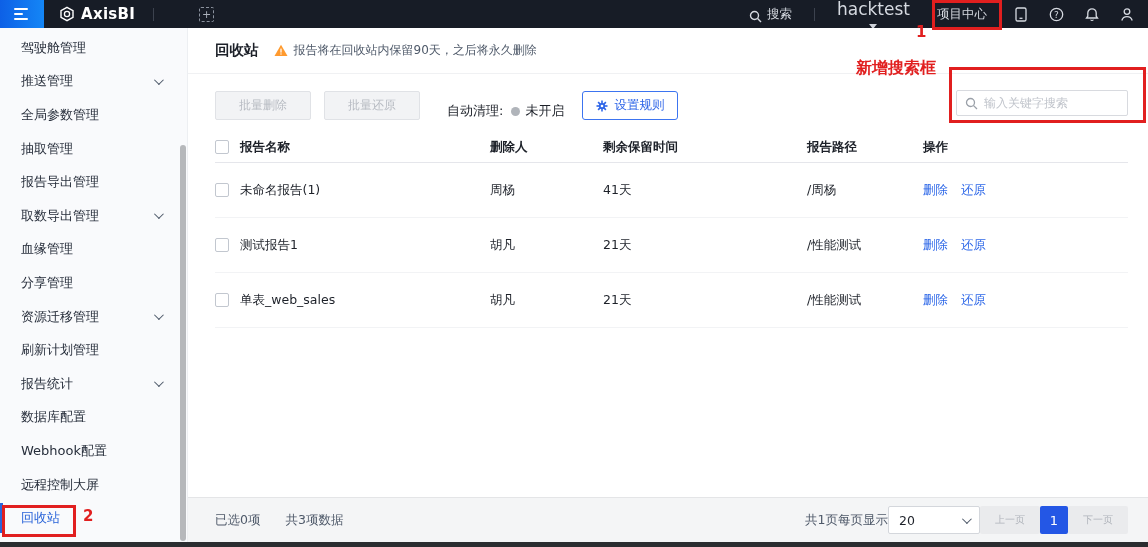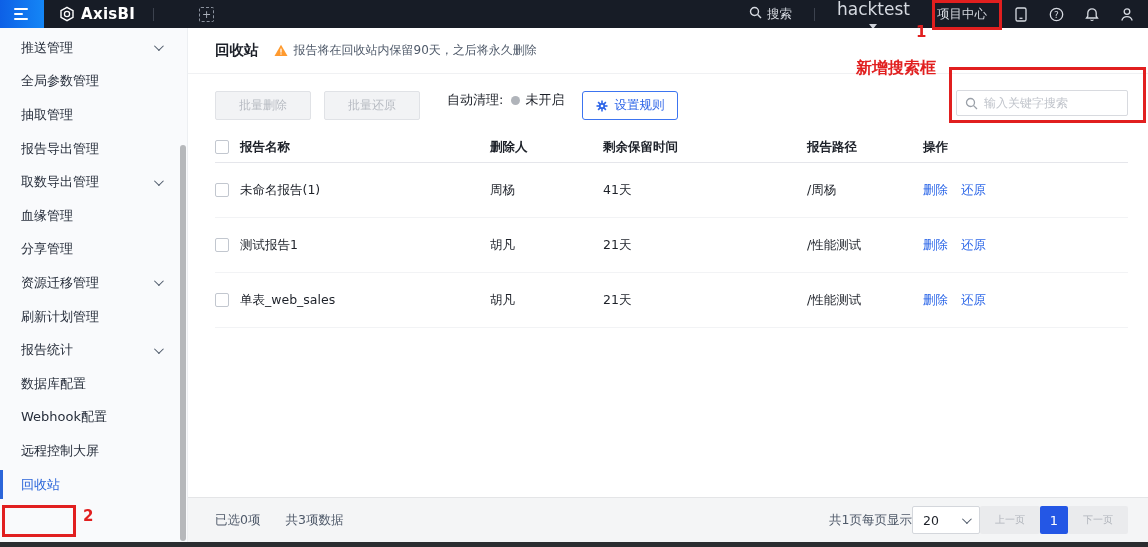--- a/index.html
+++ b/index.html
@@ -17,21 +17,21 @@
   .logo { display:flex; align-items:center; gap:6px; margin-left:15px; }
   .logo-text { color:#fff; font-weight:bold; font-size:15px; letter-spacing:.3px; }
   .nav-divider { width:1px; height:13px; background:#3c424e; margin:0 18px; }
   .nav-menu { display:flex; align-items:center; gap:27px; font-size:12.5px; color:#e4e7ec; }
   .nav-menu .nav-item { cursor:pointer; white-space:nowrap; }
   .nav-plus { width:15px; height:15px; border:1px dashed #8b929e; border-radius:2px;
     margin-left:27px; display:flex; align-items:center; justify-content:center;
     color:#aab0ba; font-size:11px; line-height:1; cursor:pointer; }
   .nav-spacer { flex:1; }
   .nav-right { display:flex; align-items:center; gap:21px; padding-right:14px; }
-  .nav-search { display:flex; align-items:flex-start; gap:5px; font-size:12.5px; cursor:pointer; }
+  .nav-search { display:flex; align-items:flex-end; gap:5px; font-size:12.5px; cursor:pointer; }
   .nav-user { display:flex; align-items:center; gap:5px; font-size:17px; cursor:pointer;flex-direction:column; }
   .caret-down { width:0; height:0; border-left:4px solid transparent; border-right:4px solid transparent;
     border-top:5px solid #cfd3da; }
   .nav-project { font-size:12.5px; cursor:pointer; padding:0 6px; white-space:nowrap; }
   .nav-icon { display:flex; align-items:center; cursor:pointer; }
 
   
   .sidebar { position:absolute; left:0; top:28px; width:188px; height:514px;
     background:#f9fafc; border-right:1px solid #edeff2; padding-top:3px; }
   .side-item { height:33.6px; display:flex; align-items:center; justify-content:space-between;
@@ -44,21 +44,21 @@
   .side-scrollbar { position:absolute; left:180px; top:145px; width:6px; height:396px;
     background:#b6b8bb; border-radius:3px; z-index:4; }
 
   
   .main { position:absolute; left:188px; top:28px; width:960px; height:514px; background:#fff; }
   .title-row { position:absolute; left:27px; top:13px; display:flex; align-items:center; gap:15px; }
   .page-title { font-size:14.5px; font-weight:bold; color:#1d2129; }
   .warning { display:flex; align-items:center; gap:6px; font-size:12px; color:#4e5969; }
   .head-divider { position:absolute; left:0; right:0; top:45px; height:1px; background:#f0f1f3; }
 
-  .toolbar { position:absolute; left:27px; top:63px; height:29px; display:flex; align-items:flex-start; }
+  .toolbar { position:absolute; left:27px; top:63px; height:29px; display:flex; align-items:flex-end; }
   .btn-disabled { width:96px; height:29px; background:#f2f3f5; border:1px solid #e0e2e6;
     color:#b7bbc2; font-size:12px; border-radius:2px; margin-right:13px;
     display:flex; align-items:center; justify-content:center; cursor:not-allowed;
     font-family:inherit; }
   .autoclean { display:flex; align-items:center; margin-left:14px; font-size:13px; color:#1d2129; }
   .dot { width:9px; height:9px; border-radius:50%; background:#b0b4ba; margin:0 5px 0 8px; }
   .btn-rules { margin-left:18px; height:29px; padding:0 13px; background:#fff;
     border:1px solid #3c74f0; color:#2f66e8; font-size:12.5px; border-radius:3px;
     display:flex; align-items:center; gap:6px; cursor:pointer; font-family:inherit; }
 
@@ -78,21 +78,21 @@
   .cb { width:14px; height:14px; border:1px solid #c2c7cf; border-radius:2px;
     background:#fff; cursor:pointer; }
   .ops a { color:#2e68e8; margin-right:13px; text-decoration:none; cursor:pointer; }
 
   .footer { position:absolute; left:0; right:0; bottom:0; height:45px; background:#f4f5f6;
     border-top:1px solid #e4e5e7; display:flex; align-items:center;
     padding:0 20px 0 27px; font-size:12.5px; color:#4e5969; }
   .footer .sel { margin-right:25px; }
   .footer .spacer { flex:1; }
   .pager { display:flex; align-items:center; }
-  .page-size { width:68px; height:28px; background:#fff; border:1px solid #d4d7dc;
+  .page-size { width:92px; height:28px; background:#fff; border:1px solid #d4d7dc;
     border-radius:2px; display:flex; align-items:center; justify-content:space-between;
     padding:0 10px; color:#1d2129; cursor:pointer;text-align:right; }
   .page-size .chev { width:7px; height:7px; border-right:1.6px solid #4e5969;
     border-bottom:1.6px solid #4e5969; transform:rotate(45deg) translateY(-2px); }
   .pg-btn { height:28px; padding:0 15px; background:#eaebed; color:#b0b4bb; border:none;
     border-radius:2px; font-size:10px; display:flex; align-items:center; cursor:default;
     font-family:inherit; }
   .pg-num { width:28px; height:28px; background:#2457e5; color:#fff; border:none;
     border-radius:2px; font-size:13px; display:flex; align-items:center; justify-content:center;
     cursor:pointer; font-family:inherit; }
@@ -168,20 +168,23 @@
     <div class="nav-icon">
       <svg width="14" height="15" viewBox="0 0 14 15">
           <circle cx="7" cy="4.6" r="2.8" fill="none" stroke="#d6dae1" stroke-width="1.3"></circle>
           <path d="M1.8 13.5a5.4 5.4 0 0 1 10.4 0" fill="none" stroke="#d6dae1" stroke-width="1.3"></path>
         </svg>
     </div>
   </div>
 </div>
 
 <div class="sidebar">
+  <div class="side-item">
+      <span>驾驶舱管理</span>
+    </div>
   <div class="side-item">
       <span>推送管理</span>
       <i class="chev"></i>
     </div>
   <div class="side-item">
       <span>全局参数管理</span>
     </div>
   <div class="side-item">
       <span>抽取管理</span>
     </div>

